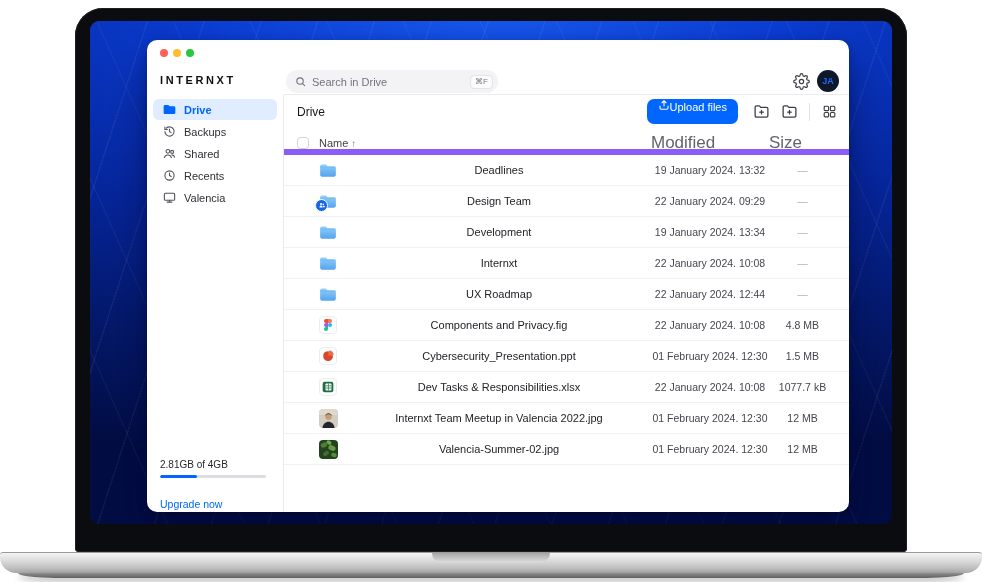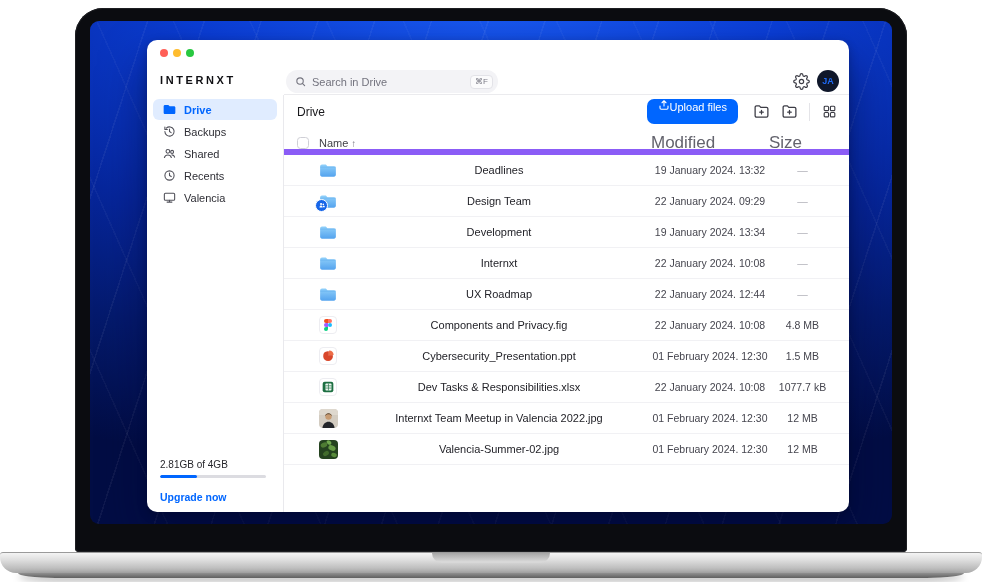--- a/index.html
+++ b/index.html
@@ -38,21 +38,21 @@
   .logo{position:absolute;left:13px;top:34px;font-size:11px;font-weight:bold;letter-spacing:2.6px;color:#101014;}
   .nav{position:absolute;left:6px;right:6px;top:59px;display:flex;flex-direction:column;gap:1px;}
   .side-item{display:flex;align-items:center;gap:8px;height:21px;padding:0 0 0 9px;border-radius:6px;
              font-size:11px;color:#2e2e35;}
   .side-item .sicon{width:14px;height:14px;display:flex;align-items:center;justify-content:center;color:#51515a;}
   .side-item.active{background:#e0ecff;color:#0066ff;font-weight:bold;}
   .storage{position:absolute;left:13px;top:419px;width:106px;}
   .usage{font-size:10px;color:#27272c;}
   .bar{margin-top:5px;width:106px;height:3px;border-radius:2px;background:#dcdce1;overflow:hidden;}
   .fill{height:100%;border-radius:2px;background:#0066ff;}
-  .upgrade{display:block;margin-top:13px;font-size:10.5px;font-weight:bold;color:#0066ff;text-decoration:none;}
+  .upgrade{display:block;margin-top:20px;font-size:10.5px;font-weight:normal;color:#0066ff;text-decoration:none;}
 
   .vdiv{position:absolute;left:136px;top:55px;bottom:0;width:1px;background:#e9e9ed;}
 
   
   .main{position:absolute;left:137px;top:0;right:0;bottom:0;}
   .topbar{position:absolute;top:0;left:0;right:0;height:55px;border-bottom:1px solid #ebebee;box-sizing:border-box;}
   .search{position:absolute;left:2px;top:30px;width:212px;height:23px;border-radius:12px;background:#f3f3f6;
           display:flex;align-items:center;padding:0 5px 0 9px;box-sizing:border-box;}
   .search .ph{margin-left:6px;font-size:11px;color:#73737e;flex:1;}
   .kbd{font-size:8px;color:#7a7a85;background:#fbfbfc;border:1px solid #e3e3e8;border-radius:4px;

